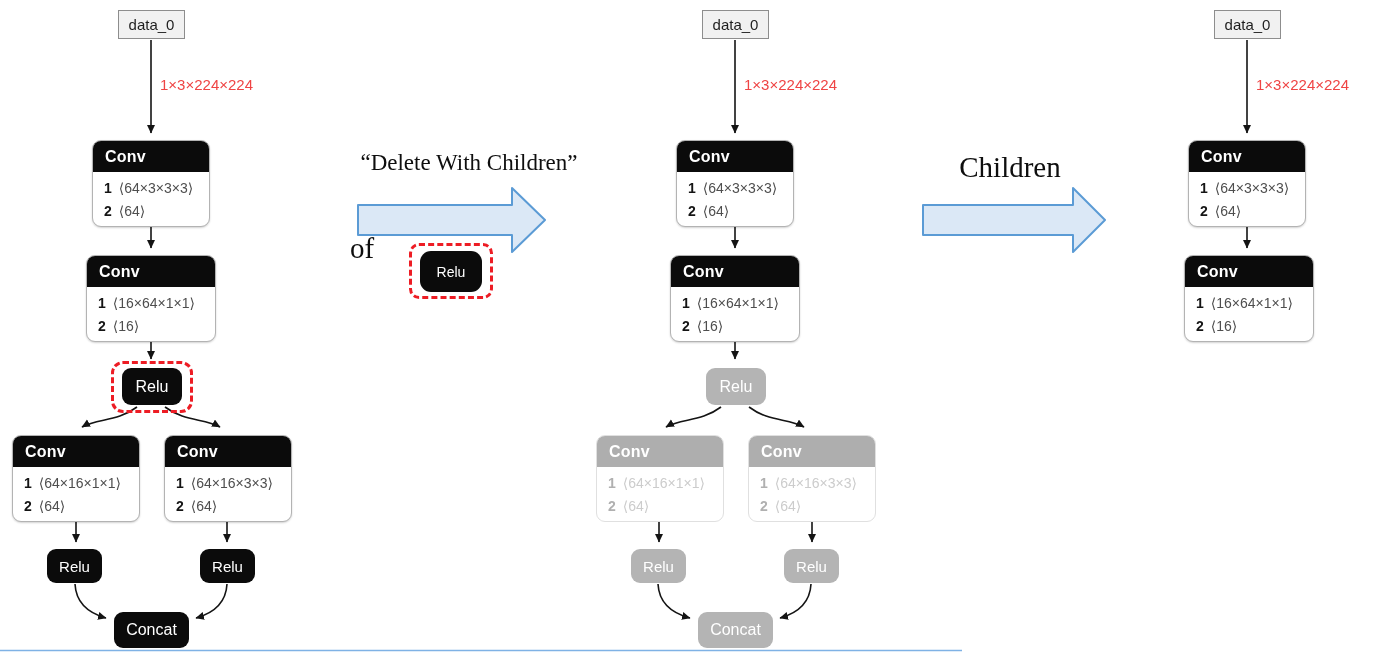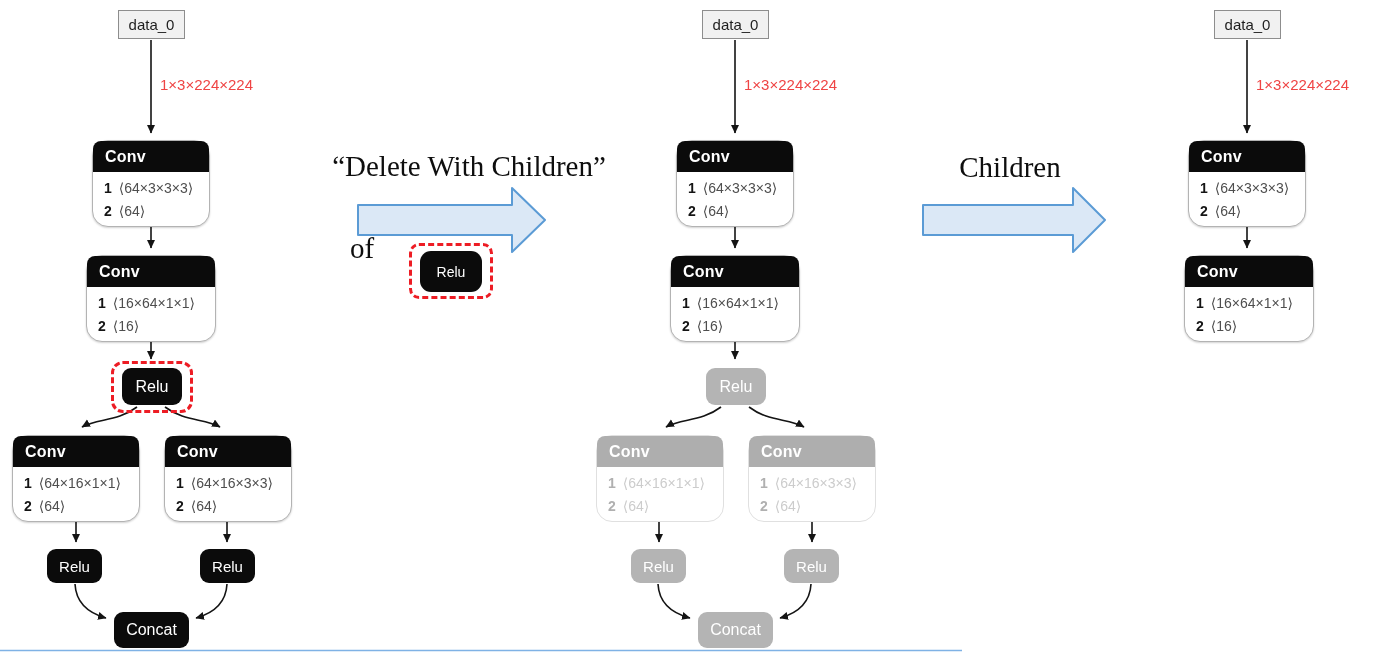--- a/index.html
+++ b/index.html
@@ -1,21 +1,21 @@
 <!DOCTYPE html>
 <html><head>
 <meta charset="utf-8">
 <style>
   html,body{margin:0;padding:0;background:#fff;}
   #stage{position:relative;width:1379px;height:652px;background:#ffffff;overflow:hidden;
          font-family:"Liberation Sans","DejaVu Sans",sans-serif;}
   svg.overlay{position:absolute;left:0;top:0;pointer-events:none;}
 
   
-  .op{position:absolute;background:#fff;border:1px solid #b3b3b3;border-radius:16px;
+  .op{position:absolute;background:#fff;border:1px solid #b3b3b3;border-radius:9px;
       box-shadow:0 1px 2px rgba(0,0,0,.18);box-sizing:border-box;}
   .op .hd{background:#0b0b0b;color:#fff;height:31px;line-height:31px;padding:0 12px;
           font-size:16px;font-weight:600;border-radius:8px 8px 0 0;letter-spacing:.2px;}
   .op .bd{padding:5px 9px 6px 11px;}
   .op .row{font-size:14px;line-height:23px;color:#4e4e4e;white-space:nowrap;}
   .op .row b{color:#141414;margin-right:7px;font-weight:700;}
 
   
   .op.dim{border-color:#e0e0e0;box-shadow:none;}
   .op.dim .hd{background:#aeaeae;}
@@ -129,21 +129,21 @@
   <div class="pill" style="left:47px;top:549px;width:55px;height:34px;">
       <span>Relu</span>
     </div>
   <div class="pill" style="left:200px;top:549px;width:55px;height:34px;">
       <span>Relu</span>
     </div>
   <div class="pill" style="left:114px;top:612px;width:75px;height:36px;font-size:16px;">
       <span>Concat</span>
     </div>
 
-  <div class="caption" style="left:318px;top:150px;width:302px;text-align:center;font-size:29px;">“Delete With Children”</div>
+  <div class="caption" style="left:318px;top:150px;width:302px;text-align:center;font-size:23px;">“Delete With Children”</div>
   <div class="caption" style="left:350px;top:232px;font-size:29px;">of</div>
   <div class="dashbox" style="left:409px;top:243px;width:84px;height:56px;border-radius:10px;"></div>
   <div class="pill" style="left:420px;top:251px;width:62px;height:41px;font-size:14px;border-radius:11px;">
       <span>Relu</span>
     </div>
   <div class="caption" style="left:950px;top:151px;width:120px;text-align:center;font-size:29px;">Children</div>
 
   <div class="io" style="left:702px;top:10px;width:67px;height:29px;">
     <span>data_0</span>
   </div>

